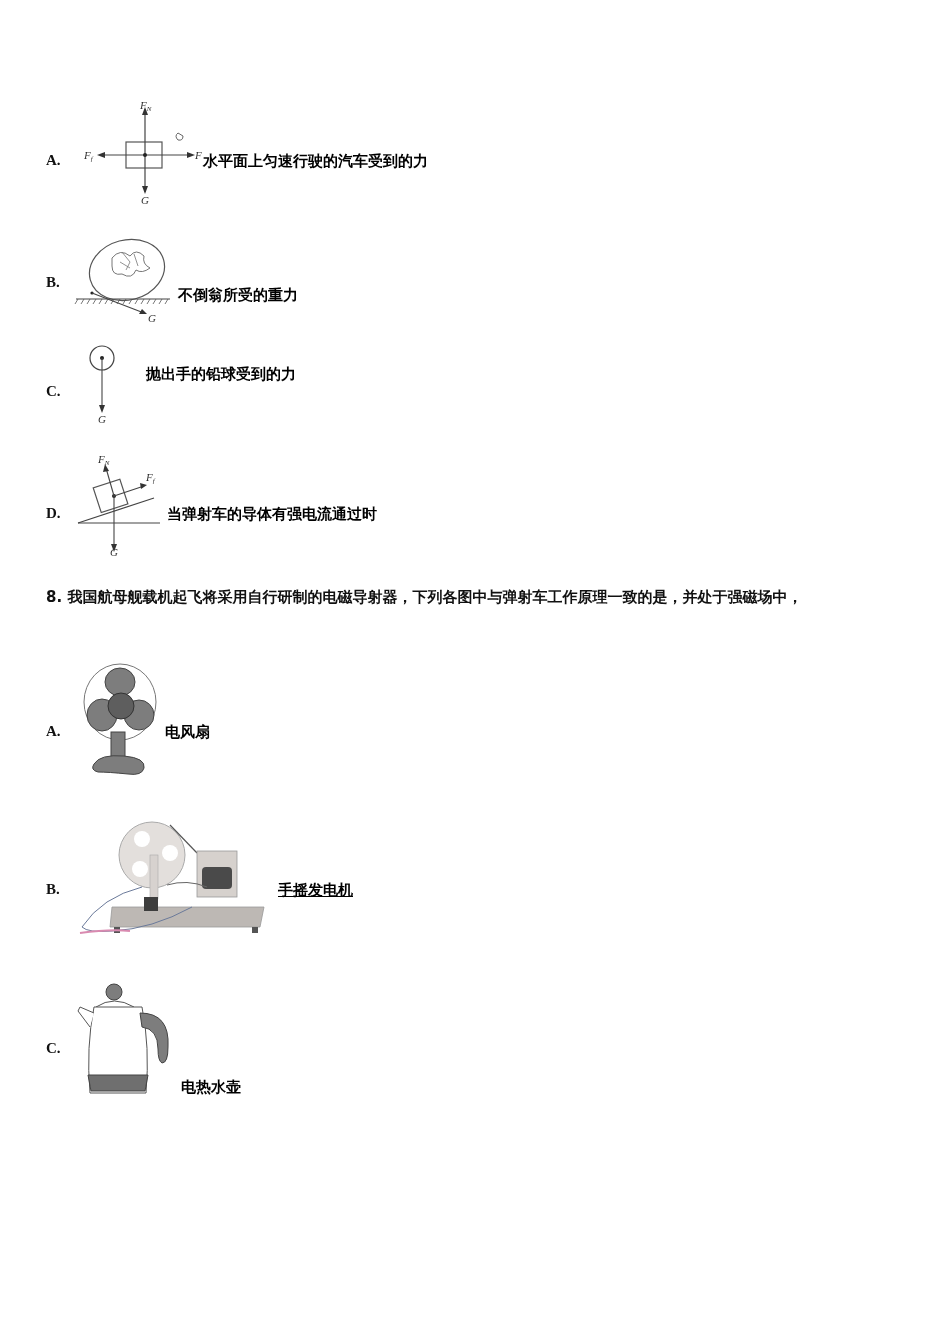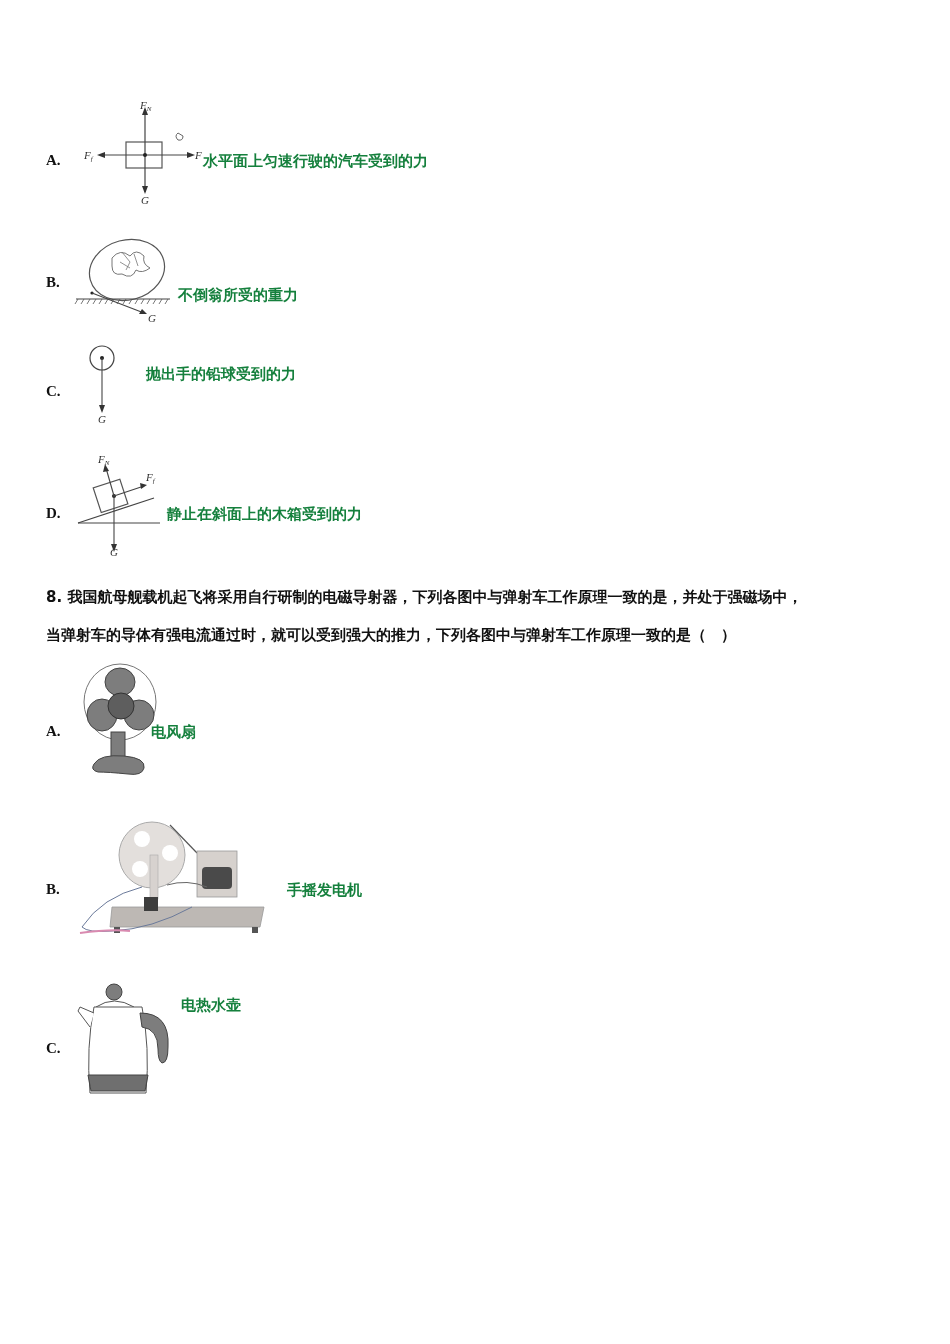--- a/index.html
+++ b/index.html
@@ -7,21 +7,21 @@
     width: 950px; height: 1344px; position: relative; overflow: hidden;
     font-family: "DejaVu Serif", "Liberation Serif", serif;
     color: #111;
   }
   .opt-letter {
     position: absolute; font-family: "Liberation Serif", serif;
     font-weight: bold; font-size: 15px; color: #111;
   }
   .opt-text {
     position: absolute; font-family: "DejaVu Sans", sans-serif;
-    font-size: 15px; font-weight: bold; color: #15803d; white-space: nowrap;
+    font-size: 15px; font-weight: bold; color: #000000; white-space: nowrap;
   }
   .fig { position: absolute; }
   .fig svg { display: block; }
   .question {
     position: absolute; left: 46px; width: 860px;
     font-family: "DejaVu Sans", sans-serif; font-weight: bold;
     font-size: 15px; line-height: 38px; color: #111;
   }
   .q-line { white-space: nowrap; display: block; }
   .label-italic {
@@ -116,42 +116,41 @@
       <polygon points="40,104 37,96 43,96" fill="#333"></polygon>
       <line x1="40" y1="48" x2="32" y2="20" stroke="#444" stroke-width="1.1"></line>
       <polygon points="31,16 29,24 35,23" fill="#333"></polygon>
       <line x1="40" y1="48" x2="70" y2="38" stroke="#444" stroke-width="1.1"></line>
       <polygon points="73,37 66,35 67,41" fill="#333"></polygon>
       <text x="24" y="15" class="label-italic">F<tspan font-size="7" dy="2">N</tspan></text>
       <text x="72" y="33" class="label-italic">F<tspan font-size="7" dy="2">f</tspan></text>
       <text x="36" y="108" class="label-italic">G</text>
     </svg>
   </div>
-  <span class="opt-text" style="left:167px; top:505px;">静止在斜面上的木箱受到的力</span>
+  <span class="opt-text" style="left:167px; top:505px;">当弹射车的导体有强电流通过时</span>
 </div>
 
 <div class="question" style="top:578px;">
   <span class="q-line"><span>8.</span> <span>我国航母舰载机起飞将采用自行研制的电磁导射器，下列各图中与弹射车工作原理一致的是，并处于强磁场中，</span></span>
-  <span class="q-line">当弹射车的导体有强电流通过时，就可以受到强大的推力，下列各图中与弹射车工作原理一致的是（　）</span>
 </div>
 
 <div>
   <span class="opt-letter" style="left:46px; top:723px;">A.</span>
   <div class="fig" style="left:82px; top:662px;">
     <svg width="80" height="120" viewBox="0 0 80 120">
       <ellipse cx="38" cy="40" rx="36" ry="38" fill="none" stroke="#777" stroke-width="1"></ellipse>
       <ellipse cx="38" cy="20" rx="15" ry="14" fill="#7d7d7d" stroke="#444" stroke-width="1"></ellipse>
       <ellipse cx="20" cy="53" rx="15" ry="16" fill="#7d7d7d" stroke="#444" stroke-width="1"></ellipse>
       <ellipse cx="57" cy="53" rx="15" ry="15" fill="#7d7d7d" stroke="#444" stroke-width="1"></ellipse>
       <circle cx="39" cy="44" r="13" fill="#5e5e5e" stroke="#333" stroke-width="1"></circle>
       <rect x="29" y="70" width="14" height="28" fill="#7d7d7d" stroke="#444" stroke-width="1"></rect>
       <path d="M12 102 q6 -10 30 -8 q22 2 20 12 q-2 8 -16 6 q-20 -2 -30 -2 q-8 -2 -4 -8 z" fill="#7d7d7d" stroke="#444" stroke-width="1"></path>
     </svg>
   </div>
-  <span class="opt-text" style="left:151px; top:723px;text-align:center;">电风扇</span>
+  <span class="opt-text" style="left:165px; top:723px;text-align:center;">电风扇</span>
 </div>
 
 <div>
   <span class="opt-letter" style="left:46px; top:881px;">B.</span>
   <div class="fig" style="left:72px; top:815px;">
     <svg width="205" height="135" viewBox="0 0 205 135">
       <polygon points="40,92 192,92 188,112 38,112" fill="#bdb8b4" stroke="#999" stroke-width="0.8"></polygon>
       <rect x="42" y="112" width="6" height="6" fill="#555"></rect>
       <rect x="180" y="112" width="6" height="6" fill="#555"></rect>
       <circle cx="80" cy="40" r="33" fill="#e3dfdc" stroke="#aaa" stroke-width="1"></circle>
@@ -161,29 +160,29 @@
       <rect x="78" y="40" width="8" height="44" fill="#d7d2cf" stroke="#aaa" stroke-width="0.6"></rect>
       <rect x="72" y="82" width="14" height="14" fill="#3d3d3d"></rect>
       <line x1="98" y1="10" x2="125" y2="38" stroke="#555" stroke-width="1.2"></line>
       <rect x="125" y="36" width="40" height="46" fill="#d6d1cd" stroke="#999" stroke-width="0.8"></rect>
       <rect x="130" y="52" width="30" height="22" rx="4" fill="#4a4a4a"></rect>
       <path d="M95 70 q20 -6 40 2" fill="none" stroke="#666" stroke-width="1"></path>
       <path d="M70 72 q-40 10 -60 40 q6 6 30 4 q40 -2 80 -24" fill="none" stroke="#6b7a9a" stroke-width="1"></path>
       <path d="M8 118 q30 -4 50 -2" fill="none" stroke="#d98ab0" stroke-width="2"></path>
     </svg>
   </div>
-  <span class="opt-text" style="left:287px; top:881px;">手摇发电机</span>
+  <span class="opt-text" style="left:278px; top:881px;text-decoration:underline;">手摇发电机</span>
 </div>
 
 <div>
   <span class="opt-letter" style="left:46px; top:1040px;">C.</span>
   <div class="fig" style="left:74px; top:975px;">
     <svg width="100" height="125" viewBox="0 0 100 125">
       <circle cx="40" cy="17" r="8" fill="#7d7d7d" stroke="#444" stroke-width="1"></circle>
       <path d="M22 32 q18 -12 38 0" fill="#fff" stroke="#555" stroke-width="1"></path>
       <path d="M20 32 q-8 40 -4 86 h56 q4 -46 -4 -86 z" fill="#fff" stroke="#555" stroke-width="1"></path>
       <path d="M14 100 h60 l-3 16 h-54 z" fill="#6f6f6f" stroke="#444" stroke-width="1"></path>
       <path d="M20 38 l-14 -6 l-2 4 l12 16" fill="#fff" stroke="#555" stroke-width="1"></path>
       <path d="M66 38 q30 0 28 34 q0 16 -6 16 q-4 -2 -4 -14 q0 -20 -16 -22 z" fill="#7d7d7d" stroke="#444" stroke-width="1"></path>
     </svg>
   </div>
-  <span class="opt-text" style="left:181px; top:996px;">电热水壶</span>
+  <span class="opt-text" style="left:181px; top:1078px;">电热水壶</span>
 </div>
 
 </body></html>

